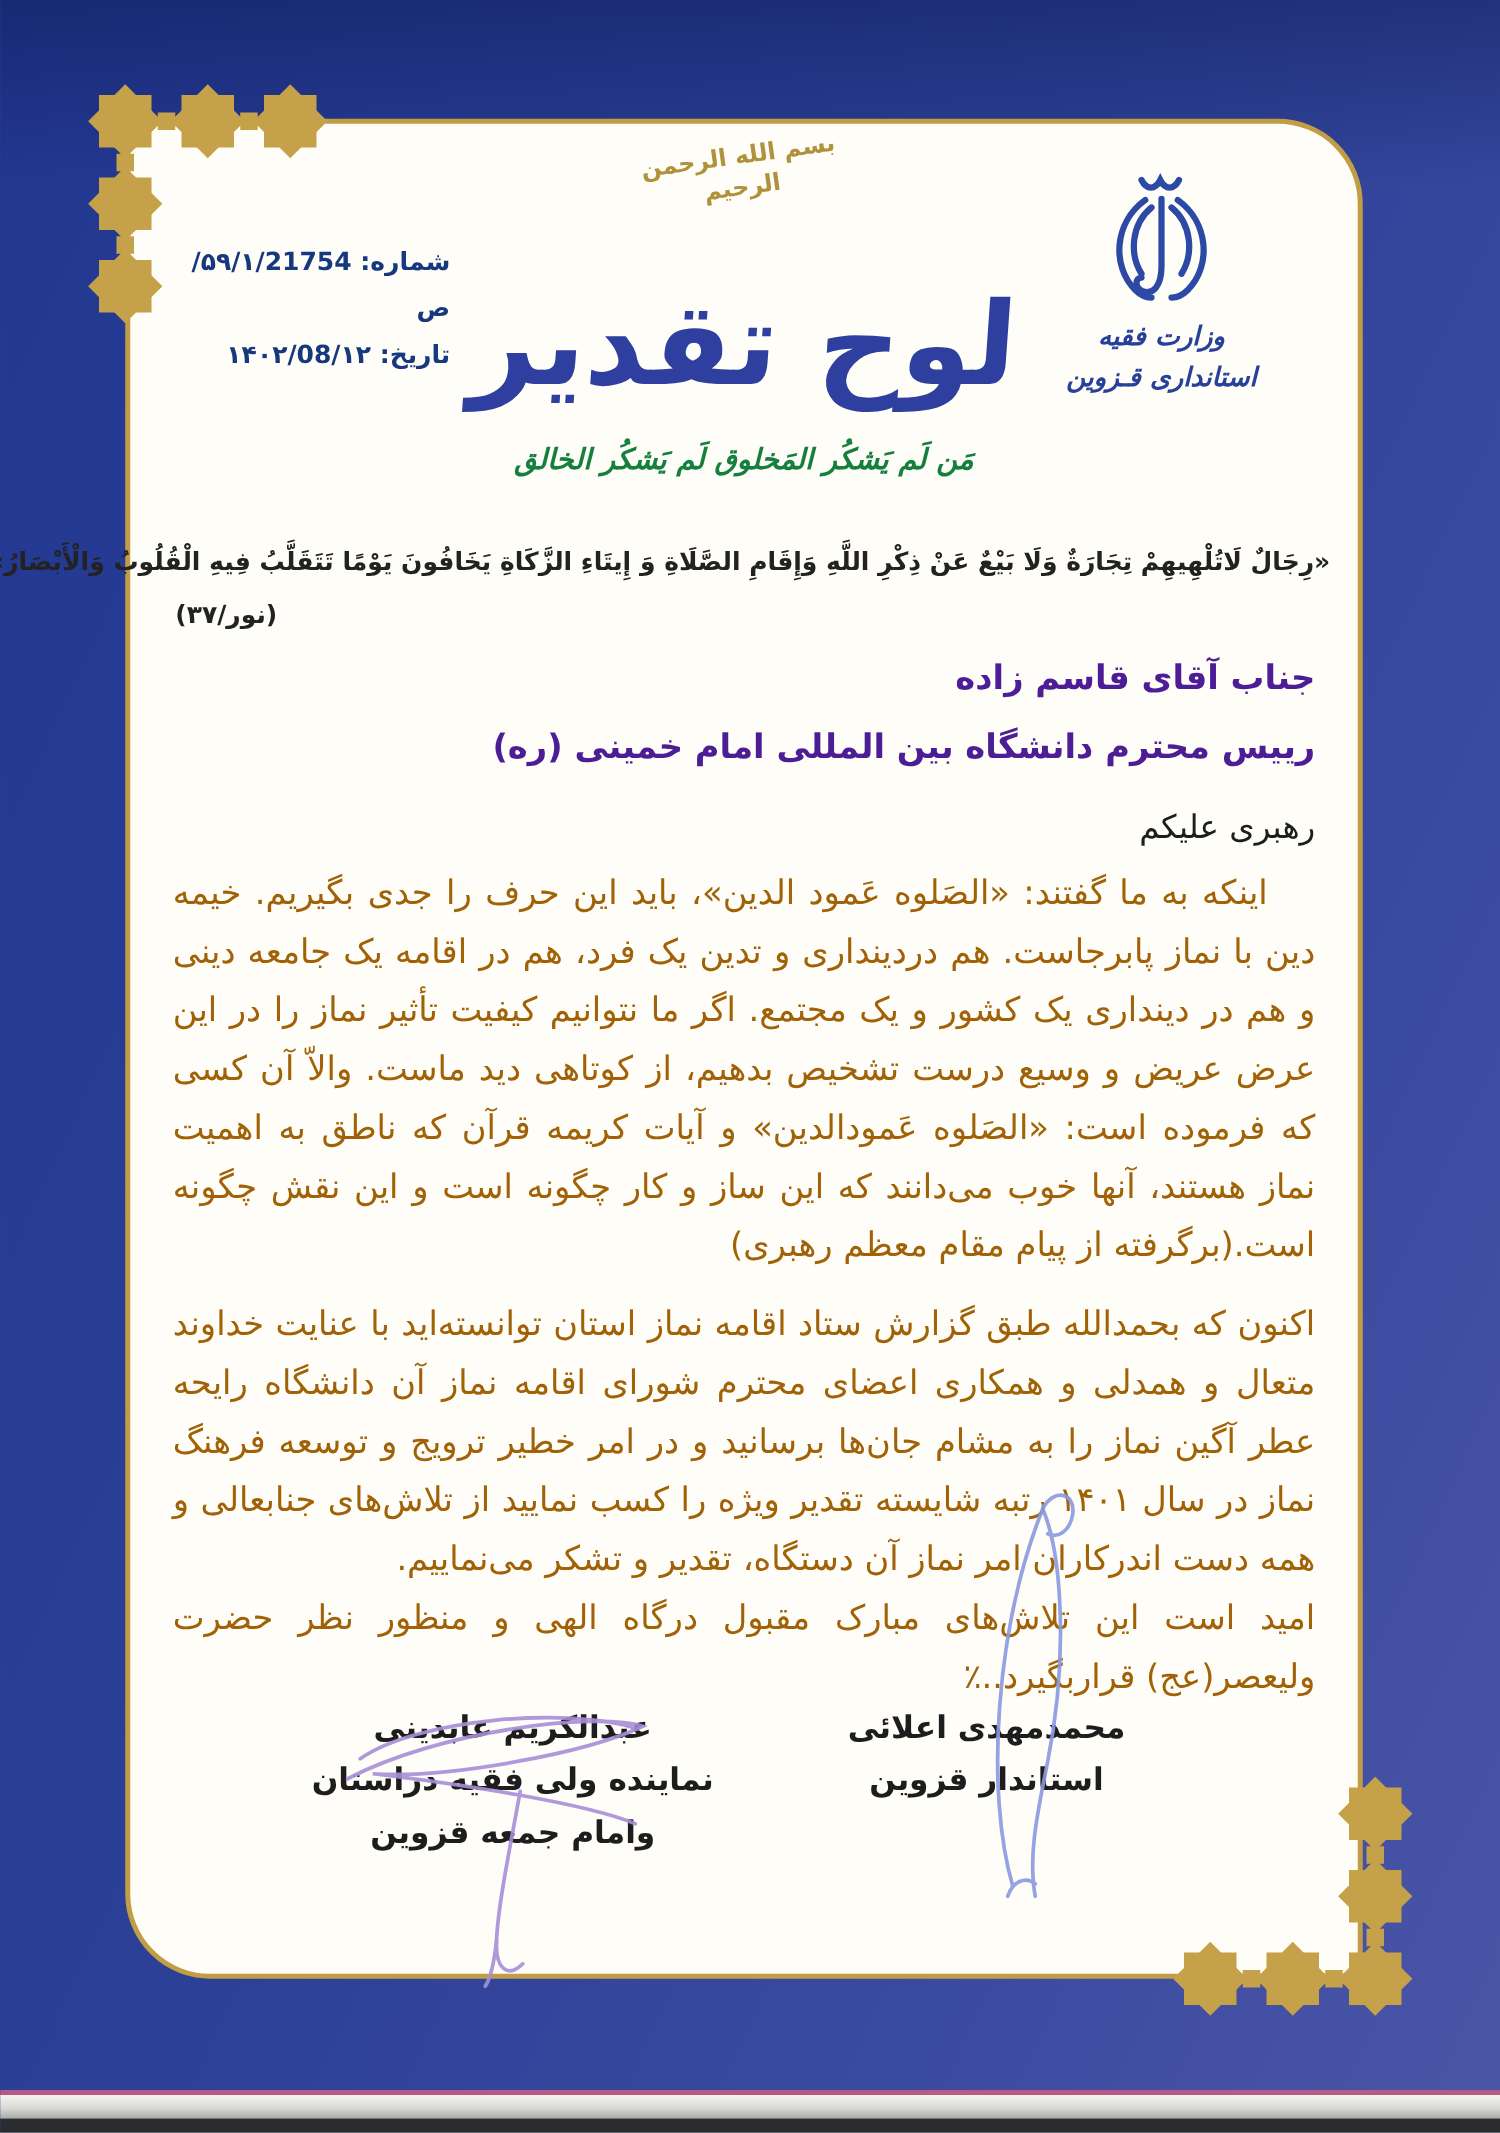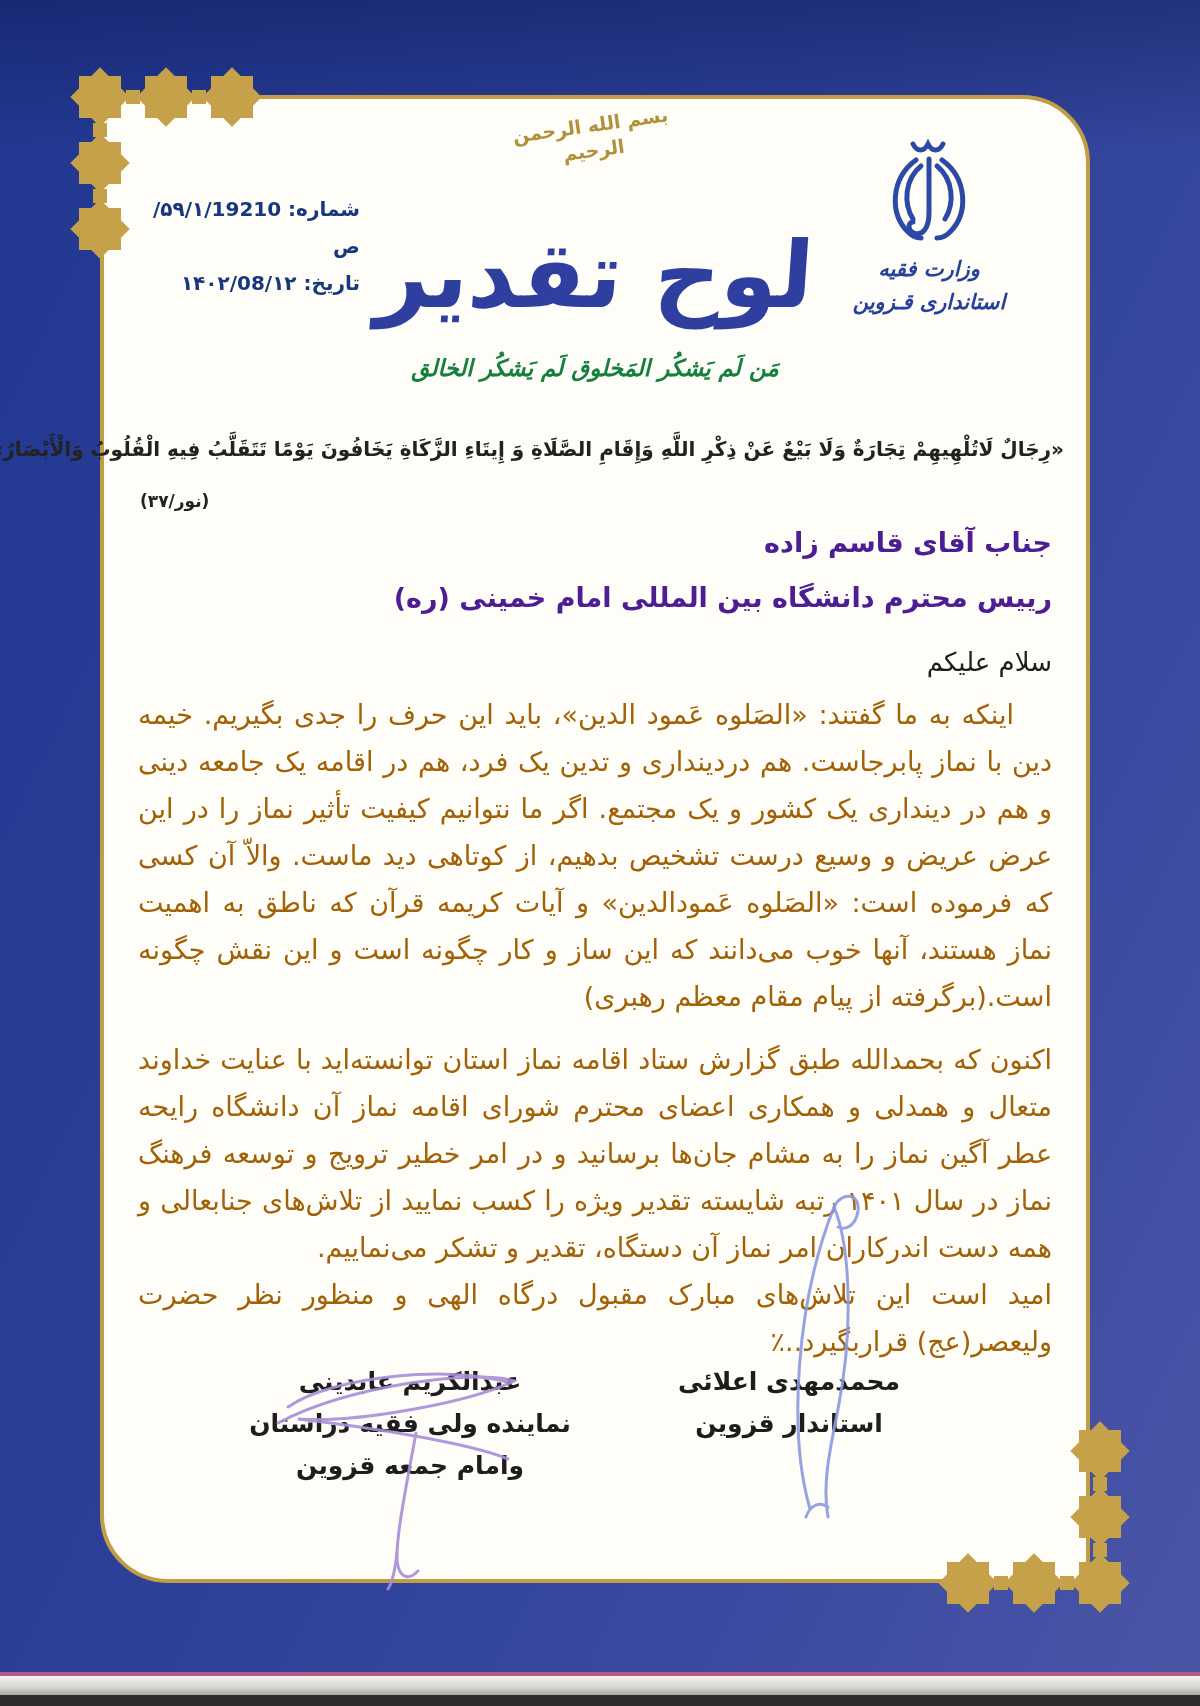--- a/index.html
+++ b/index.html
@@ -38,21 +38,21 @@
     font-size:92px;font-weight:bold;letter-spacing:-2px;line-height:110px;transform:skewX(-4deg);}
   .doc-subtitle{left:0;top:256px;width:100%;text-align:center;color:#15803d;
     font-size:23px;font-weight:bold;font-style:italic;}
   .emblem-block{left:720px;top:36px;width:210px;text-align:center;color:#2c49a5;}
   .emblem-block svg{display:block;margin:0 auto;}
   .org-line{font-size:21px;font-weight:bold;font-style:italic;line-height:33px;color:#27419b;}
 
   
   .verse{left:26px;top:338px;width:934px;text-align:center;white-space:nowrap;
     font-size:20px;font-weight:bold;color:#222;}
-  .verse-ref{left:36px;top:392px;width:200px;text-align:left;font-size:17px;
+  .verse-ref{left:36px;top:380px;width:200px;text-align:left;font-size:20px;
     font-weight:bold;color:#222;direction:rtl;}
 
   
   .recipient{right:34px;top:416px;width:900px;text-align:right;color:#4c1d95;
     font-size:27px;font-weight:bold;line-height:55px;}
   .greeting{right:34px;top:548px;width:400px;text-align:right;color:#1d1d1d;font-size:26px;}
 
   
   .bodytext{left:34px;top:592px;width:914px;color:#a16207;font-size:27px;
     line-height:47px;text-align:justify;}
@@ -72,21 +72,21 @@
 </head>
 <body>
 
 <div class="canvas">
 
   <div class="mat"></div>
 
   <div class="page">
 
     <div class="abs refblock">
-      <div>شماره: ۵۹/۱/19210/ص</div>
+      <div>شماره: ۵۹/۱/21754/ص</div>
       <div>تاریخ: ۱۴۰۲/08/۱۲</div>
     </div>
 
     <div class="abs bismillah">بسم الله الرحمن الرحیم</div>
 
     <div class="abs emblem-block">
       <span>
         <svg width="104" height="118" viewBox="0 0 104 118" fill="none" stroke="#2c49a5" stroke-width="5" stroke-linecap="round">
           <path d="M36 9 c4 8 11 8 15 0 c4 8 11 8 15 0"></path>
           <path d="M52 24 V78 C52 94 45 101 37 98 C30 95 31 87 36 87"></path>
@@ -104,21 +104,21 @@
     <div class="abs doc-subtitle">مَن لَم یَشکُر المَخلوق لَم یَشکُر الخالق</div>
 
     <div class="abs verse">«رِجَالٌ لَاتُلْهِيهِمْ تِجَارَةٌ وَلَا بَيْعٌ عَنْ ذِكْرِ اللَّهِ وَإِقَامِ الصَّلَاةِ وَ إِيتَاءِ الزَّكَاةِ يَخَافُونَ يَوْمًا تَتَقَلَّبُ فِيهِ الْقُلُوبُ وَالْأَبْصَارُ»</div>
     <div class="abs verse-ref">(نور/۳۷)</div>
 
     <div class="abs recipient">
       <div>جناب آقای قاسم زاده</div>
       <div>رییس محترم دانشگاه بین المللی امام خمینی (ره)</div>
     </div>
 
-    <div class="abs greeting">سلام علیکم</div>
+    <div class="abs greeting">رهبری علیکم</div>
 
     <div class="abs bodytext">
       <p class="p1">اینکه به ما گفتند: «الصَلوه عَمود الدین»، باید این حرف را جدی بگیریم. خیمه دین با نماز پابرجاست. هم دردینداری و تدین یک فرد، هم در اقامه یک جامعه دینی و هم در دینداری یک کشور و یک مجتمع. اگر ما نتوانیم کیفیت تأثیر نماز را در این عرض عریض و وسیع درست تشخیص بدهیم، از کوتاهی دید ماست. والاّ آن کسی که فرموده است: «الصَلوه عَمودالدین» و آیات کریمه قرآن که ناطق به اهمیت نماز هستند، آنها خوب می‌دانند که این ساز و کار چگونه است و این نقش چگونه است.(برگرفته از پیام مقام معظم رهبری)</p>
       <p>اکنون که بحمدالله طبق گزارش ستاد اقامه نماز استان توانسته‌اید با عنایت خداوند متعال و همدلی و همکاری اعضای محترم شورای اقامه نماز آن دانشگاه رایحه عطر آگین نماز را به مشام جان‌ها برسانید و در امر خطیر ترویج و توسعه فرهنگ نماز در سال ۱۴۰۱ رتبه شایسته تقدیر ویژه را کسب نمایید از تلاش‌های جنابعالی و همه دست اندرکاران امر نماز آن دستگاه، تقدیر و تشکر می‌نماییم.</p>
       <p>امید است این تلاش‌های مبارک مقبول درگاه الهی و منظور نظر حضرت ولیعصر(عج) قراربگیرد..٪</p>
     </div>
 
     <div class="abs sig-right">
       <div>محمدمهدی اعلائی</div>
       <div>استاندار قزوین</div>

